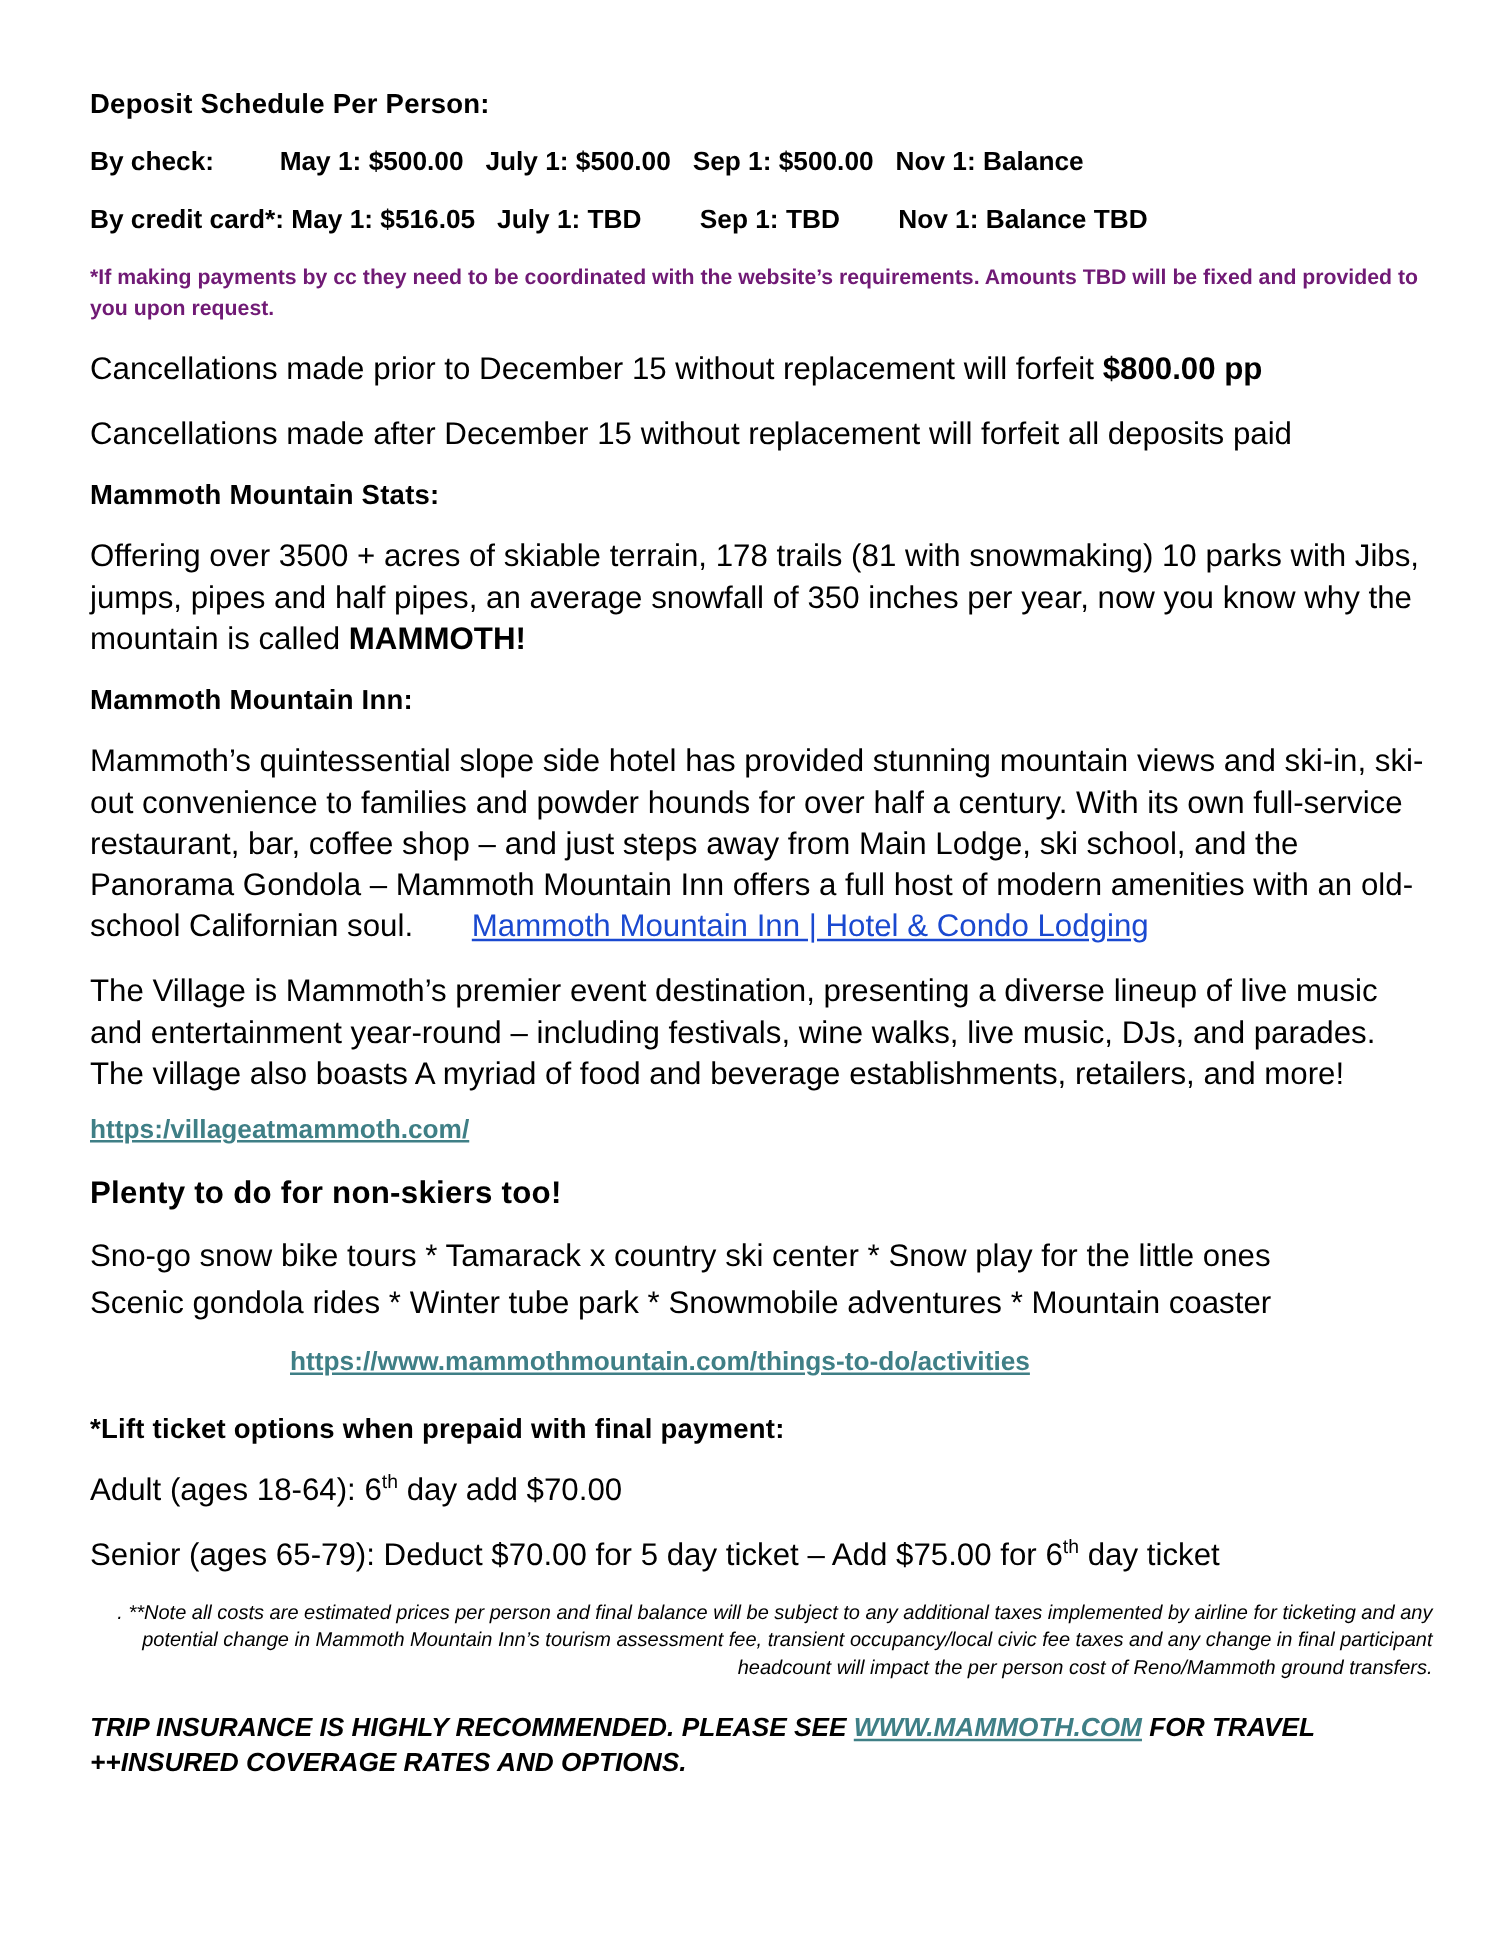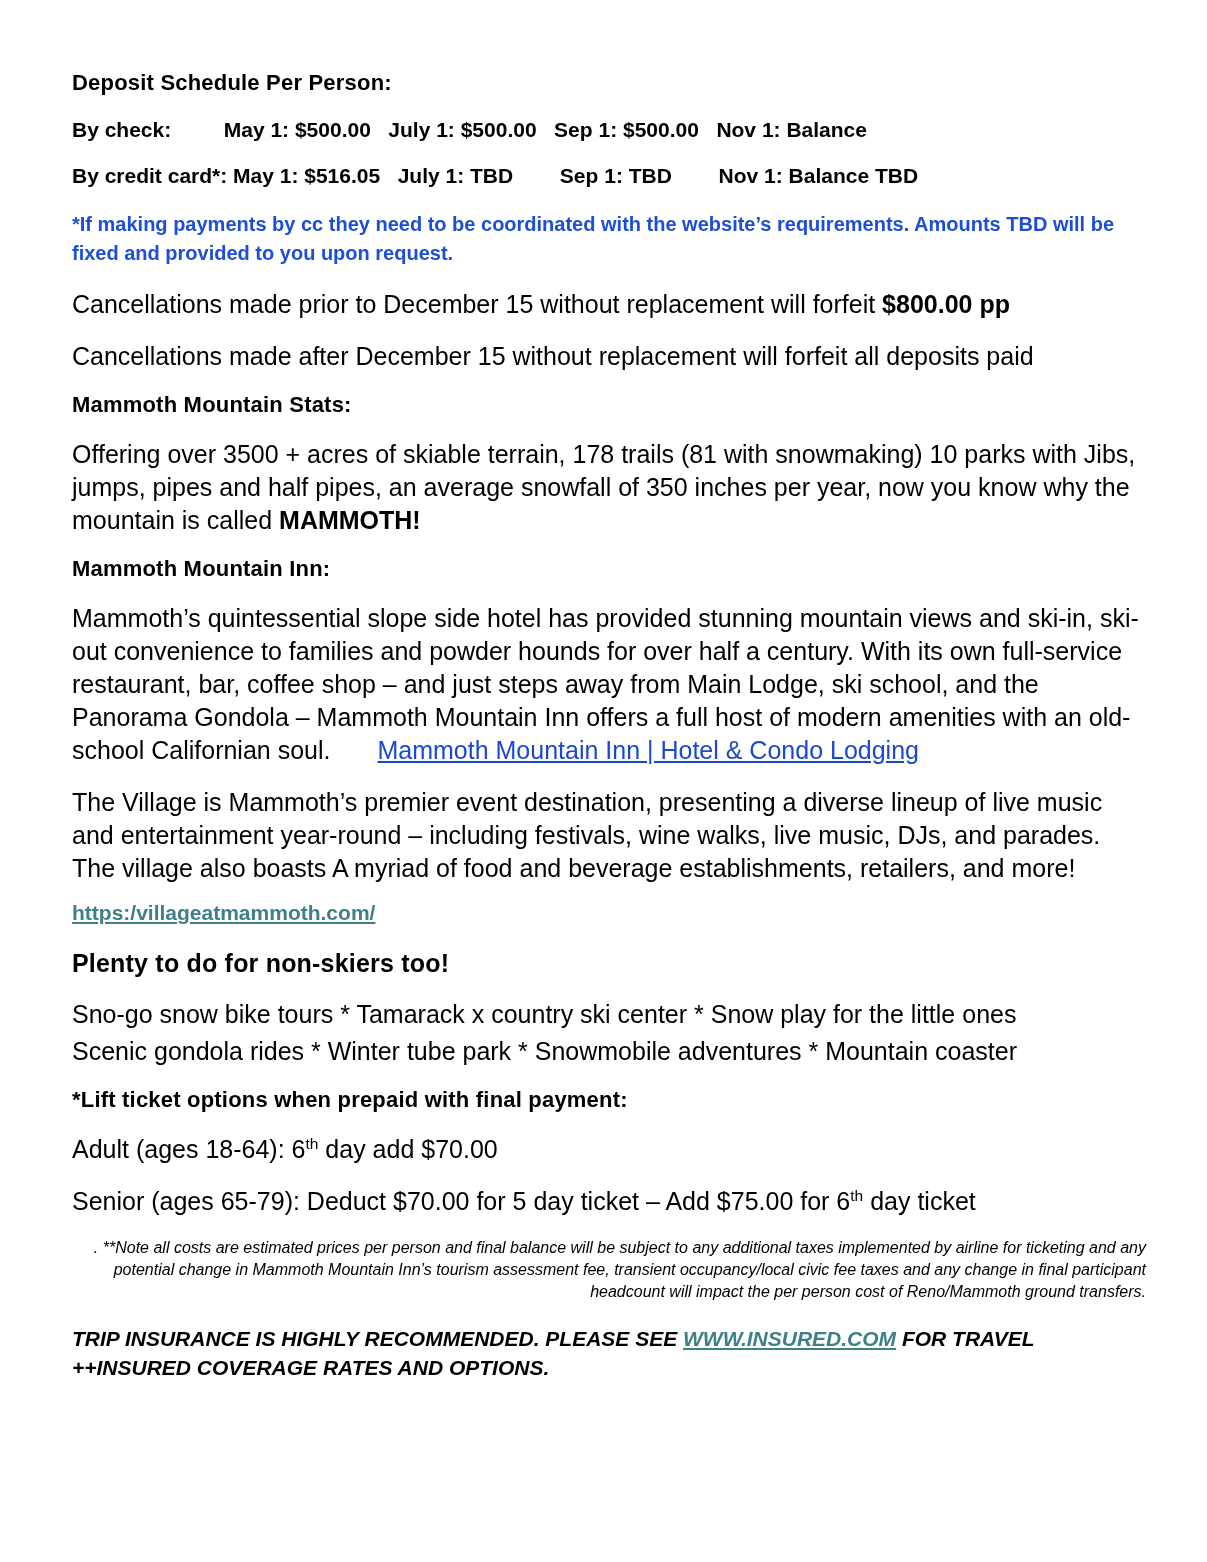--- a/index.html
+++ b/index.html
@@ -27,23 +27,23 @@
     letter-spacing: 0.2px;
     margin: 0 0 22px 0;
   }
   .row-line {
     font-weight: bold;
     font-size: 21px;
     margin: 0 0 22px 0;
     white-space: pre;
   }
   .note-red {
-    color: #1d4ed8;
+    color: #701a75;
     font-weight: bold;
-    font-size: 20px;
+    font-size: 17px;
     line-height: 1.45;
     margin: 0 0 20px 0;
   }
   p.body {
     font-size: 25px;
     line-height: 1.32;
     margin: 0 0 19px 0;
   }
   p.body.tight { margin-bottom: 16px; }
   .sec-head {
@@ -130,30 +130,33 @@
   <div class="villagelink">
     <a href="#" class="link-teal">https:/villageatmammoth.com/</a>
   </div>
 
   <div class="sec-head small">Plenty to do for non-skiers too!</div>
 
   <p class="body" style="margin-bottom:4px">Sno-go snow bike tours * Tamarack x country ski center * Snow play for the little ones</p>
 
   <p class="body">Scenic gondola rides * Winter tube park * Snowmobile adventures * Mountain coaster</p>
 
+  <div class="activities-link">
+    <a href="#" class="link-teal">https://www.mammothmountain.com/things-to-do/activities</a>
+  </div>
 
   <div class="sec-head">*Lift ticket options when prepaid with final payment:</div>
 
   <p class="body">
     <span>Adult (ages 18-64):    6</span><sup>th</sup><span> day add $70.00</span>
   </p>
 
   <p class="body">
     <span>Senior (ages 65-79):   Deduct $70.00 for 5 day ticket – Add $75.00 for 6</span><sup>th</sup><span> day ticket</span>
   </p>
 
   <p class="italic-block">. **Note all costs are estimated prices per person and final balance will be subject to any additional taxes implemented by airline for ticketing and any potential change in Mammoth Mountain Inn’s tourism assessment fee, transient occupancy/local civic fee taxes and any change in final participant headcount will impact the  per person cost of Reno/Mammoth ground transfers.</p>
 
   <p class="final-block">
-    <span>TRIP INSURANCE IS HIGHLY RECOMMENDED.  PLEASE SEE </span><a href="#" class="link-teal">WWW.INSURED.COM</a><span> FOR TRAVEL ++INSURED COVERAGE RATES AND OPTIONS.</span>
+    <span>TRIP INSURANCE IS HIGHLY RECOMMENDED.  PLEASE SEE </span><a href="#" class="link-teal">WWW.MAMMOTH.COM</a><span> FOR TRAVEL ++INSURED COVERAGE RATES AND OPTIONS.</span>
   </p>
 
 </div>
 
 </body></html>

